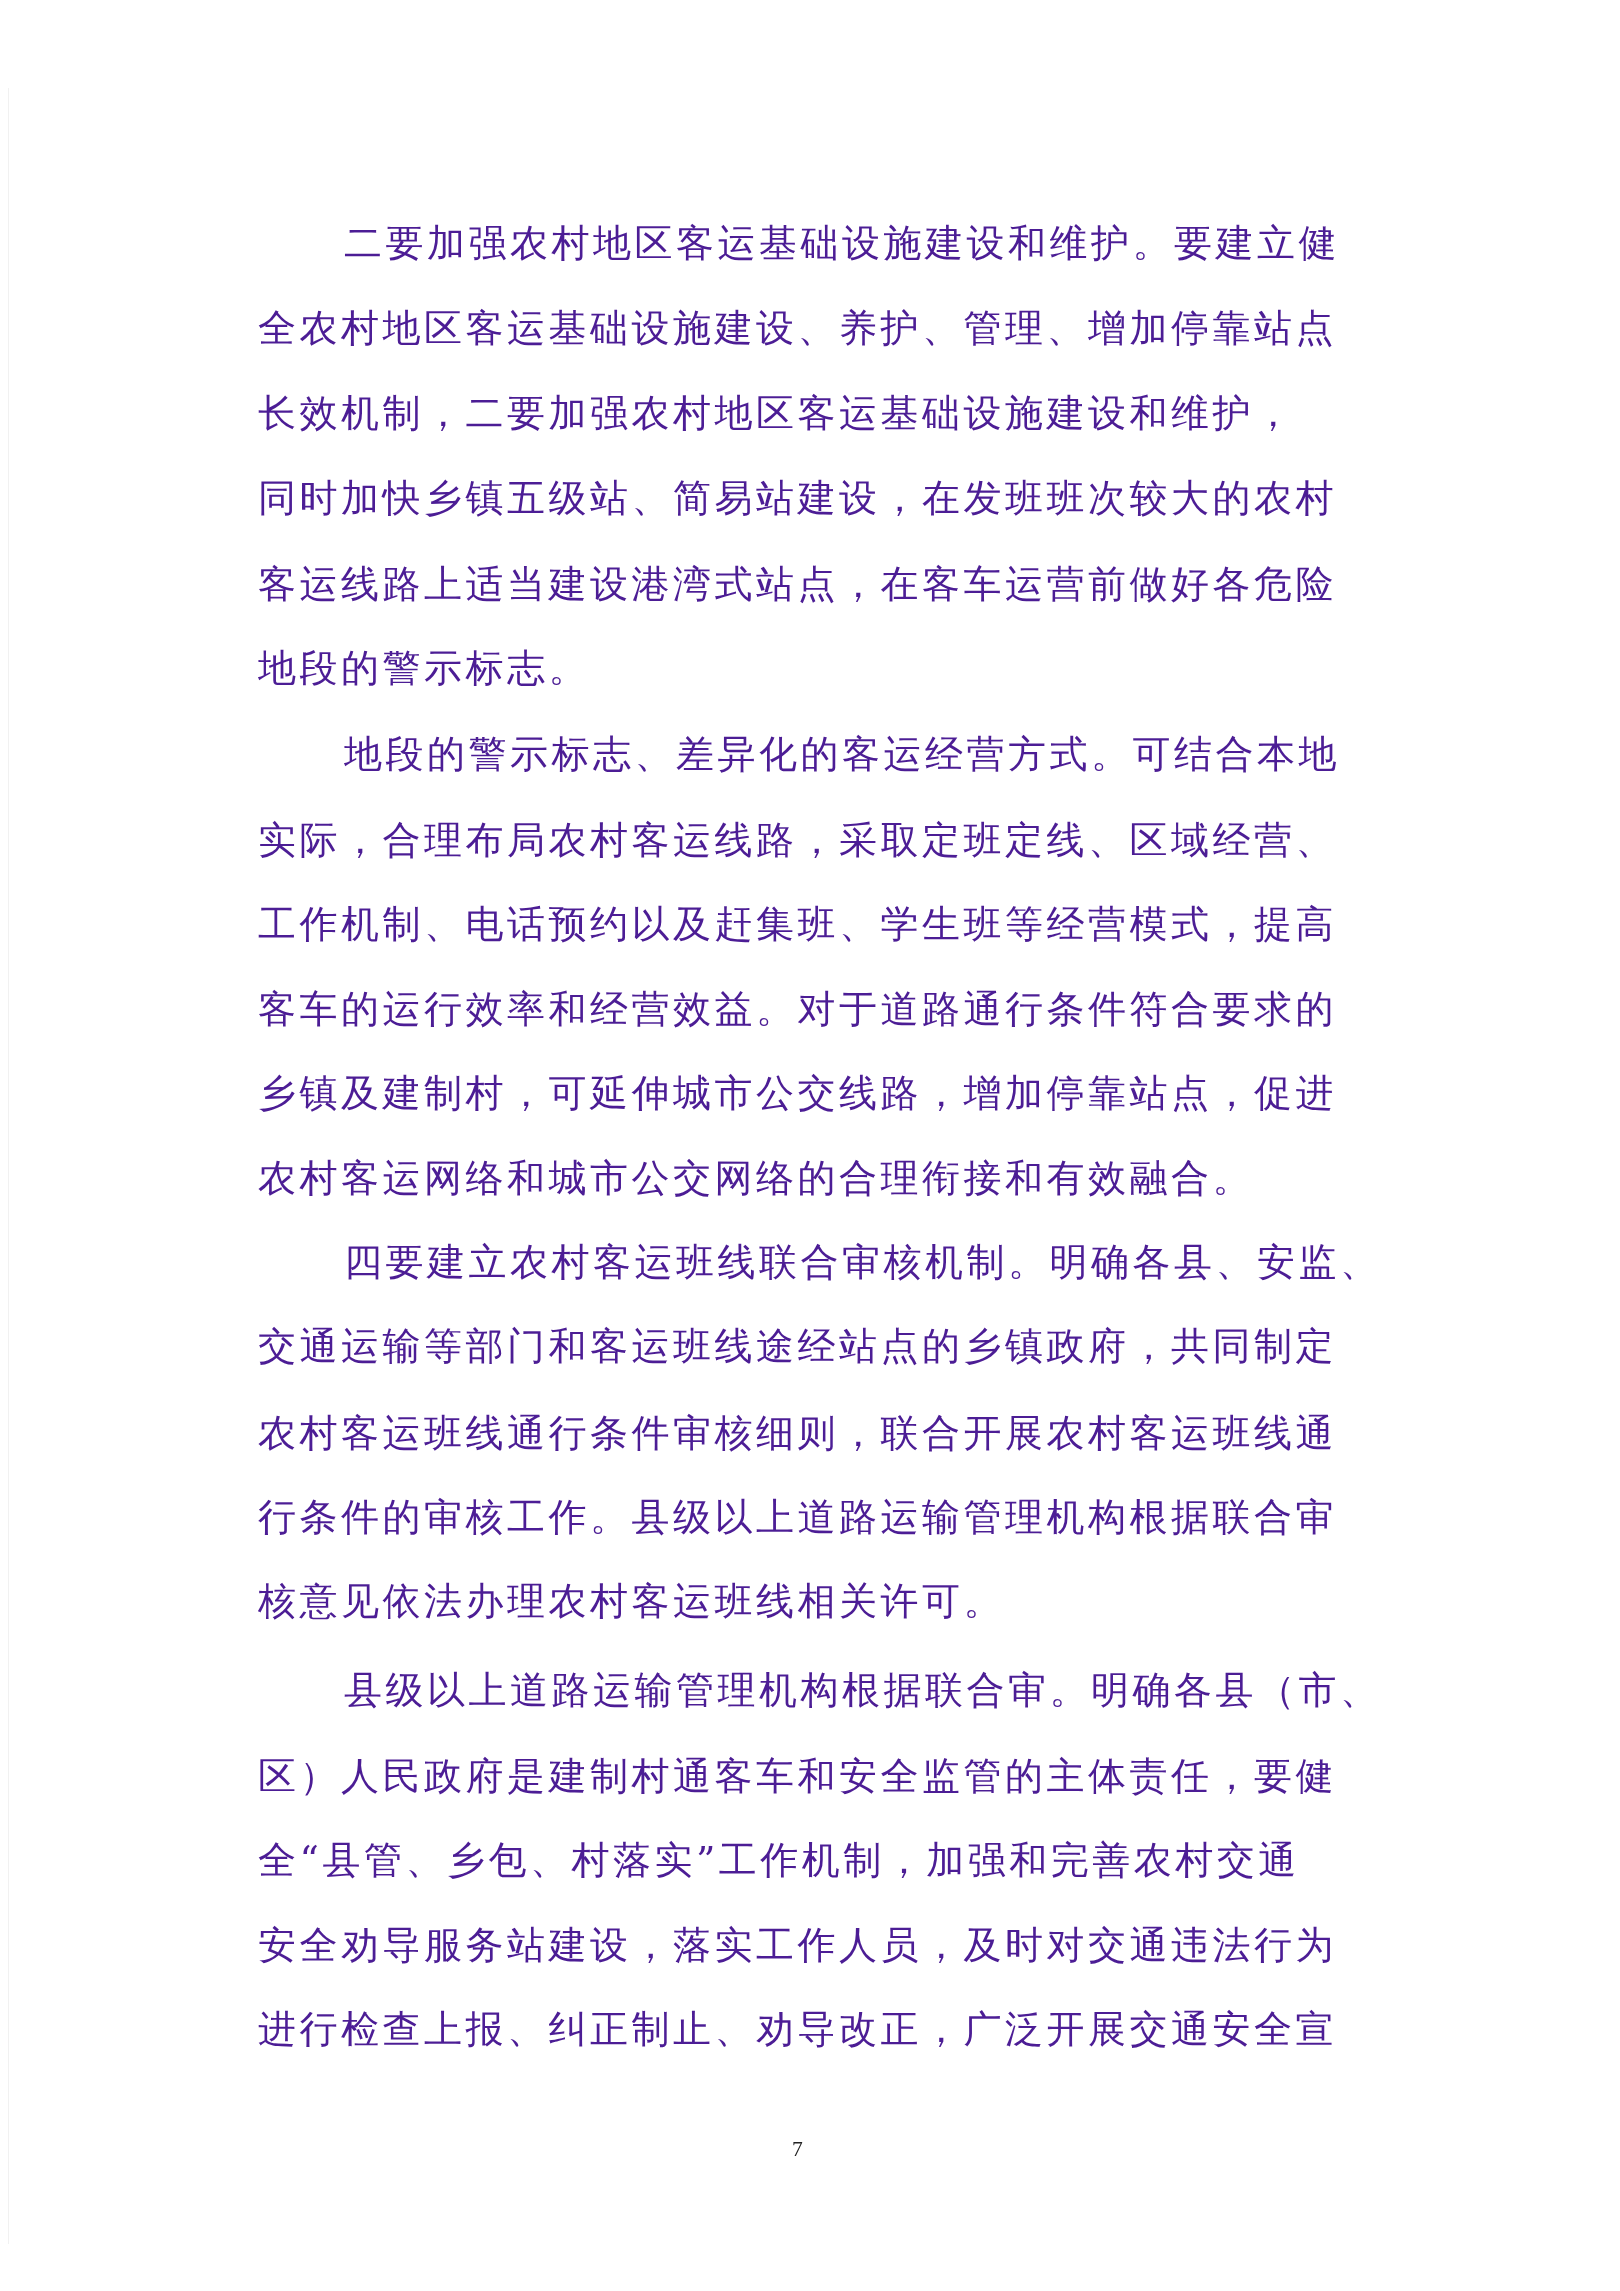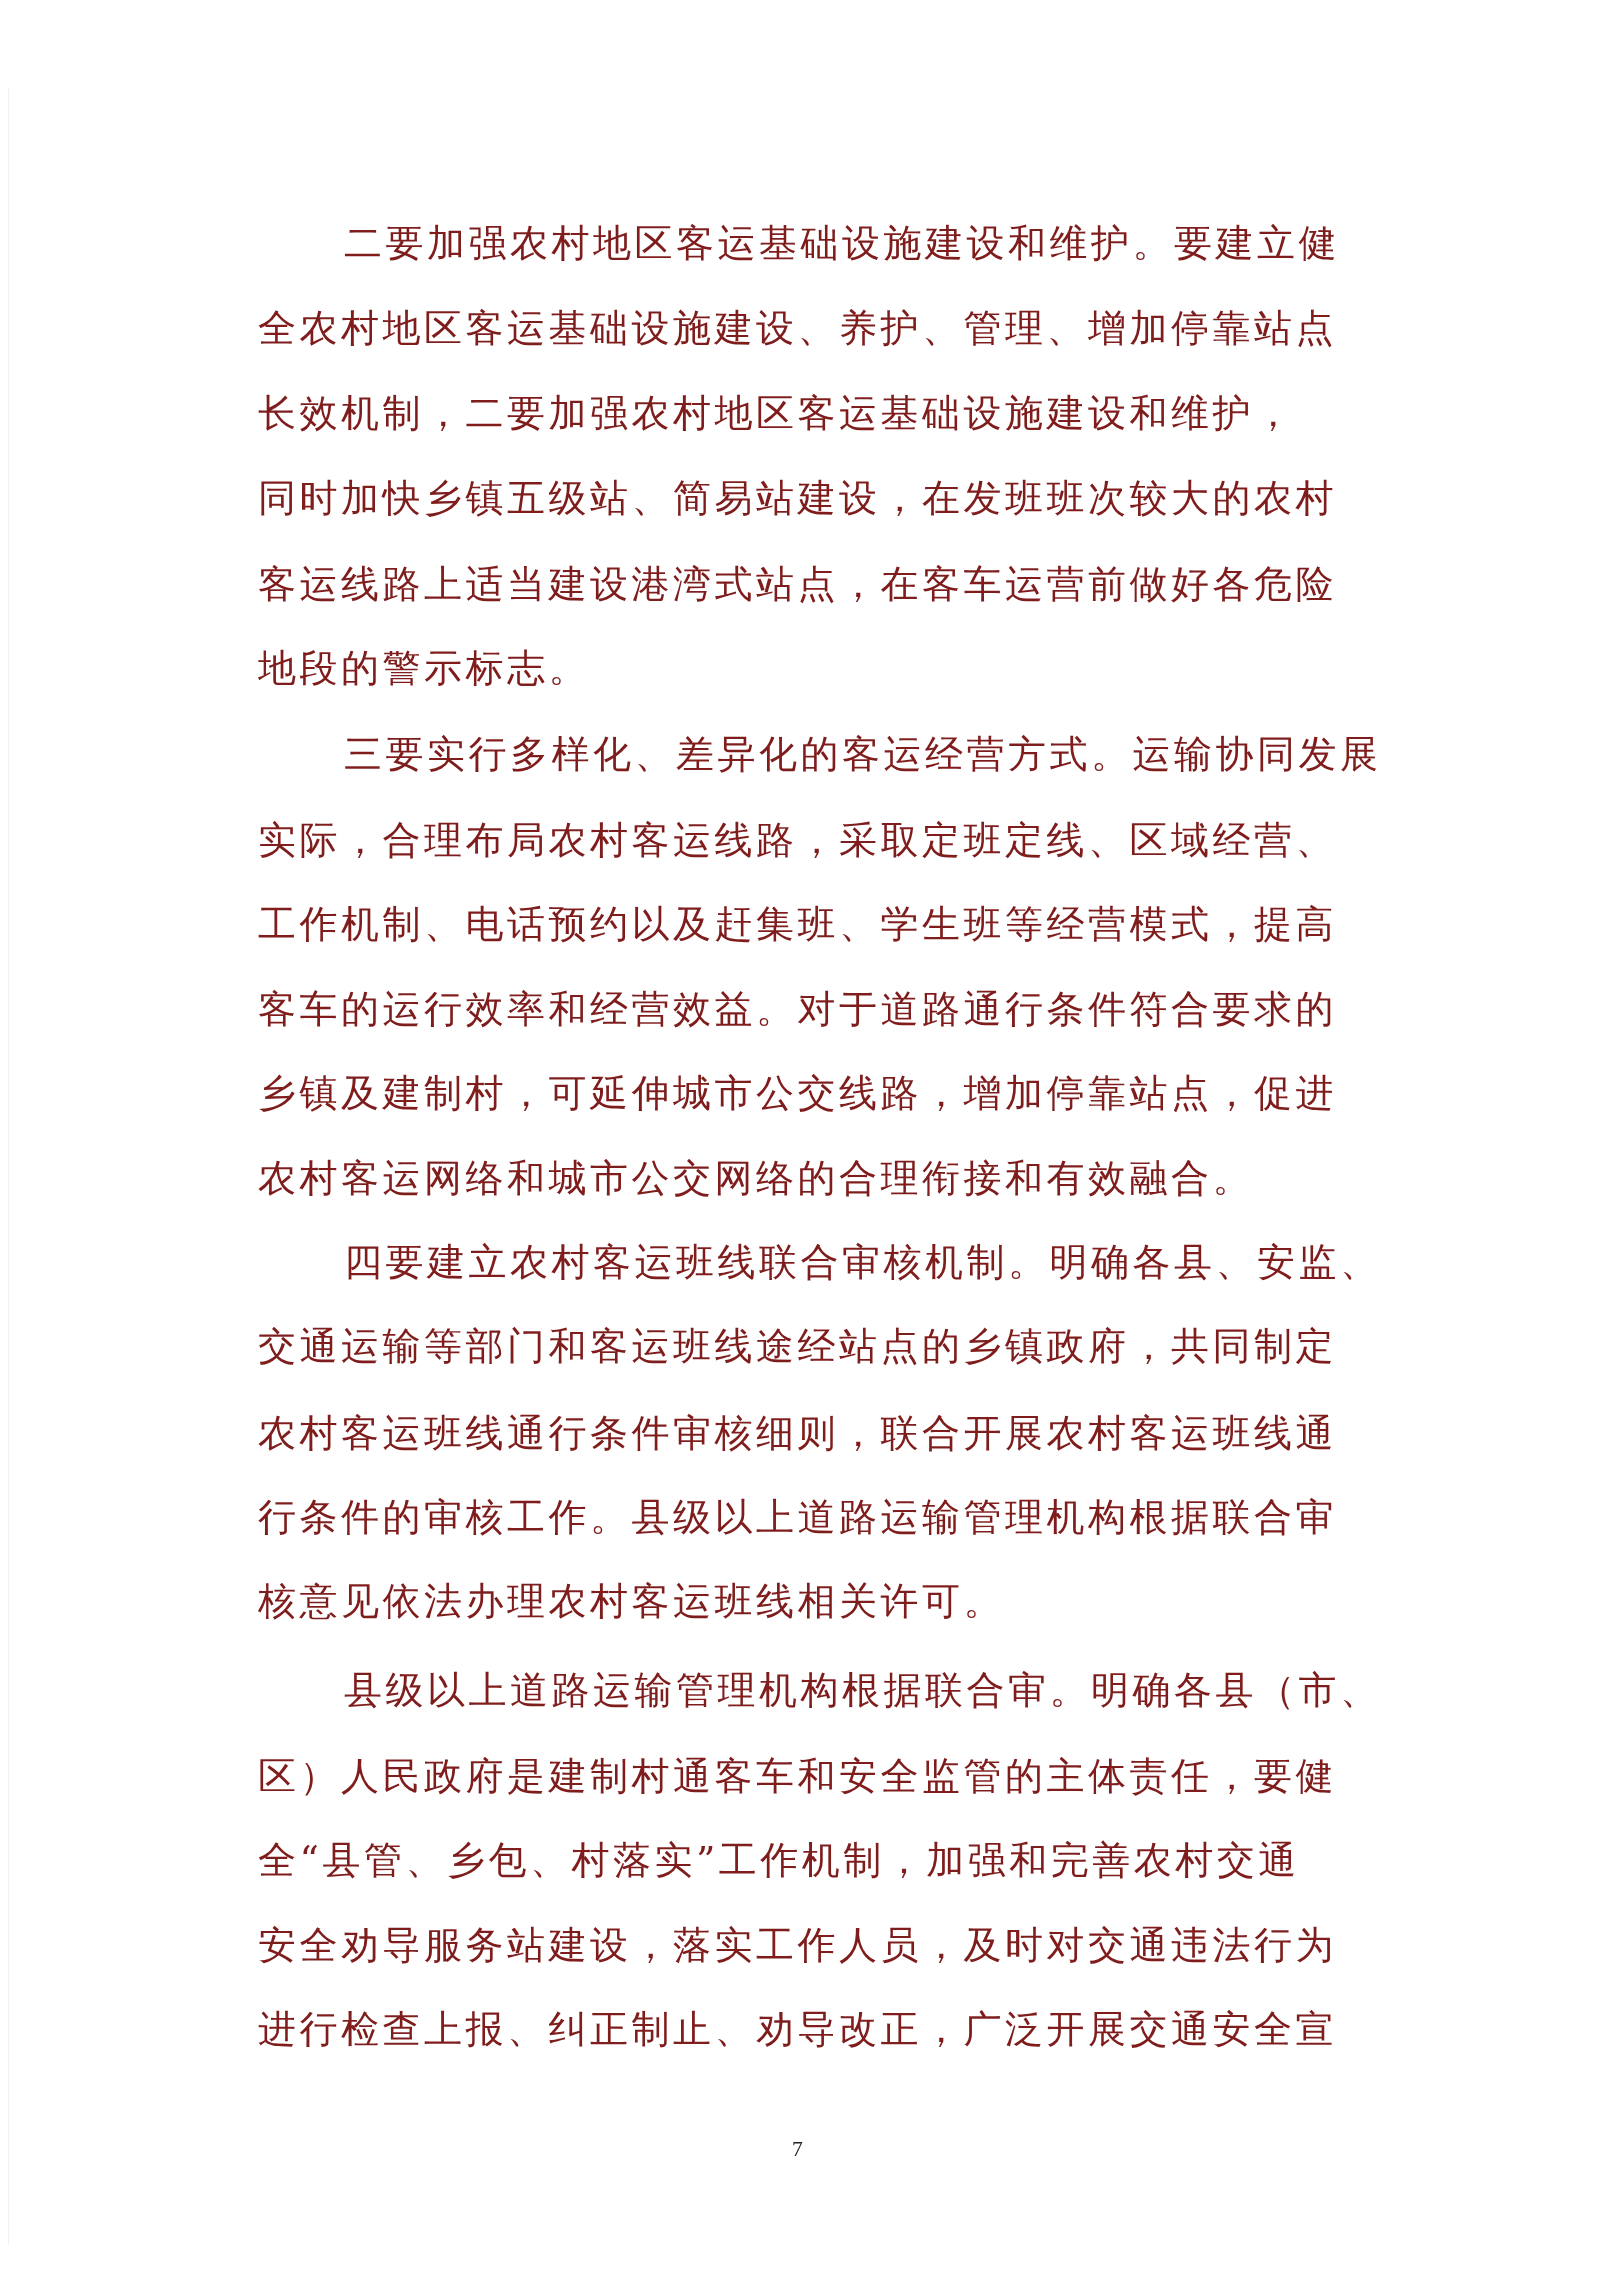--- a/index.html
+++ b/index.html
@@ -35,21 +35,21 @@
     width: 1137px;
   }
   .line {
     position: absolute;
     left: 0;
     height: 59px;
     line-height: 59px;
     font-size: 38px;
     letter-spacing: 3.5px;
     white-space: nowrap;
-    color: #7f1d1d;
+    color: #4c1d95;
   }
   .line.indent { left: 86px; }
   .page-number {
     position: absolute;
     left: 792px;
     top: 2137px;
     font-family: "Liberation Serif", serif;
     font-size: 21.6px;
     color: #222;
   }
@@ -62,21 +62,21 @@
 
   <div class="body-text">
 
     <div class="line indent" style="top:214px">二要加强农村地区客运基础设施建设和维护。要建立健</div>
     <div class="line" style="top:299px">全农村地区客运基础设施建设、养护、管理、增加停靠站点</div>
     <div class="line" style="top:384px">长效机制，二要加强农村地区客运基础设施建设和维护，</div>
     <div class="line" style="top:469px">同时加快乡镇五级站、简易站建设，在发班班次较大的农村</div>
     <div class="line" style="top:555px">客运线路上适当建设港湾式站点，在客车运营前做好各危险</div>
     <div class="line" style="top:639px">地段的警示标志。</div>
 
-    <div class="line indent" style="top:725px">三要实行多样化、差异化的客运经营方式。运输协同发展</div>
+    <div class="line indent" style="top:725px">地段的警示标志、差异化的客运经营方式。可结合本地</div>
     <div class="line" style="top:811px">实际，合理布局农村客运线路，采取定班定线、区域经营、</div>
     <div class="line" style="top:895px">工作机制、电话预约以及赶集班、学生班等经营模式，提高</div>
     <div class="line" style="top:980px">客车的运行效率和经营效益。对于道路通行条件符合要求的</div>
     <div class="line" style="top:1064px">乡镇及建制村，可延伸城市公交线路，增加停靠站点，促进</div>
     <div class="line" style="top:1149px">农村客运网络和城市公交网络的合理衔接和有效融合。</div>
 
     <div class="line indent" style="top:1233px">四要建立农村客运班线联合审核机制。明确各县、安监、</div>
     <div class="line" style="top:1317px">交通运输等部门和客运班线途经站点的乡镇政府，共同制定</div>
     <div class="line" style="top:1404px">农村客运班线通行条件审核细则，联合开展农村客运班线通</div>
     <div class="line" style="top:1488px">行条件的审核工作。县级以上道路运输管理机构根据联合审</div>

